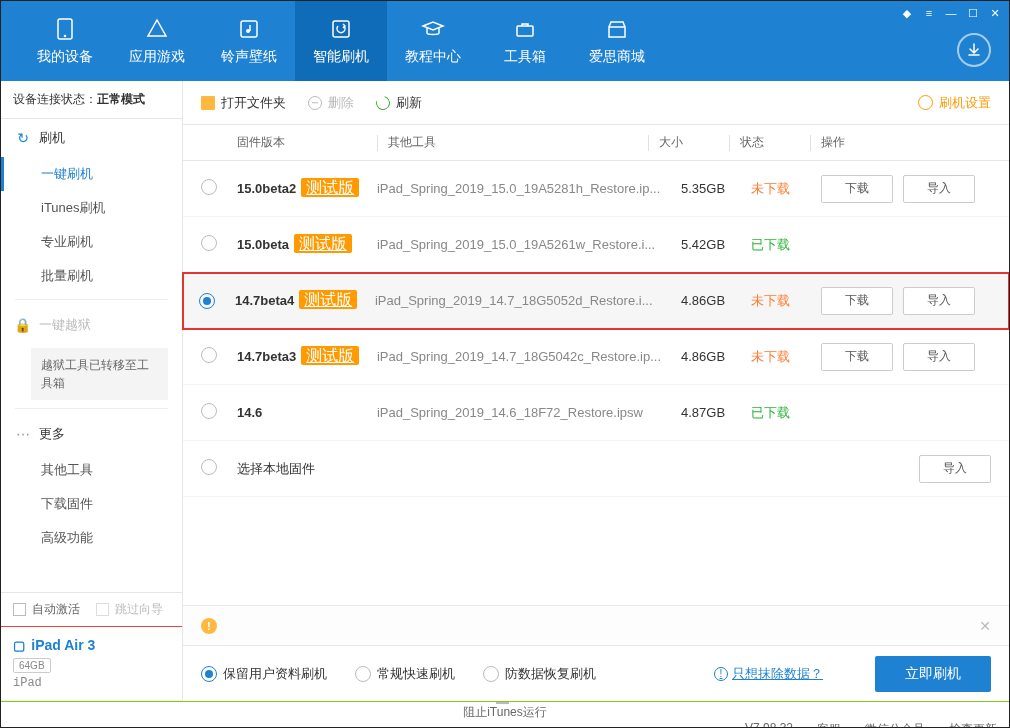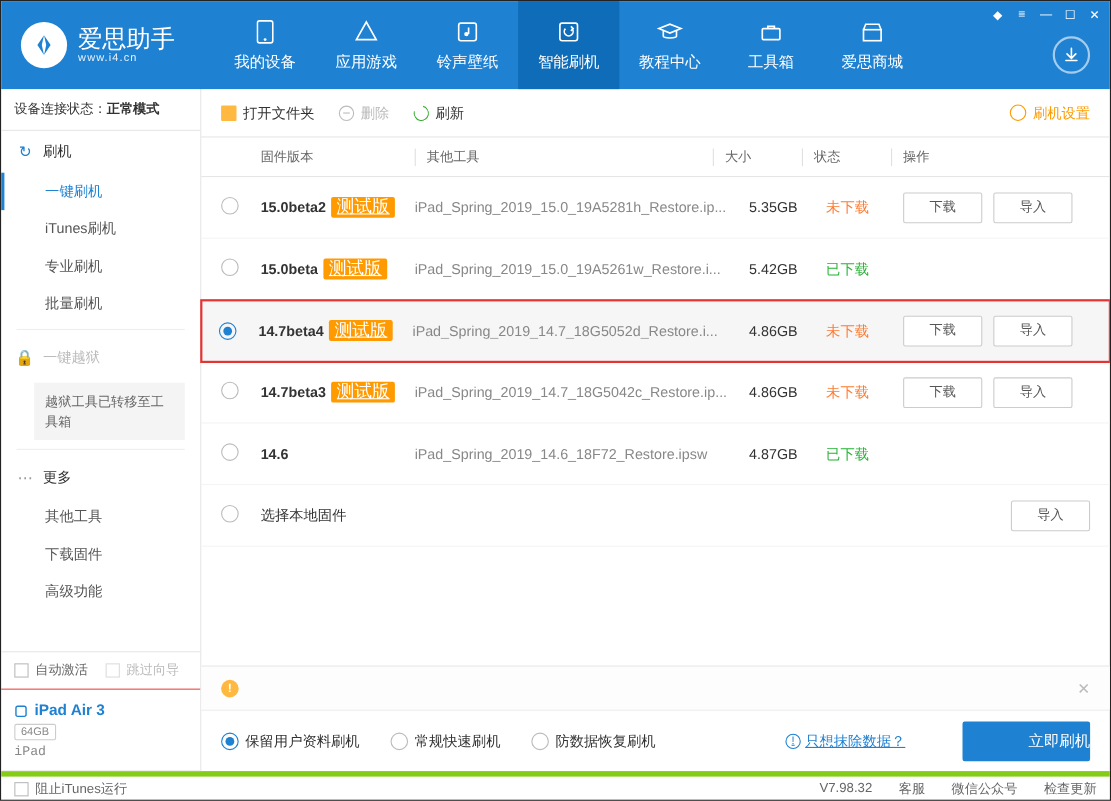--- a/index.html
+++ b/index.html
@@ -81,44 +81,33 @@
 .btn-sm + .btn-sm { margin-left: 10px; }
 
 .alert { margin: auto 0 0 0; height: 40px; border-top: 1px solid #e8e8e8; background: #fdfdfd; display: flex; align-items: center; padding: 0 18px; color: #888; font-size: 12px; gap: 10px; position: relative; }
 .alert .warn { width: 16px; height: 16px; background: #ffb940; border-radius: 50%; color: #fff; display: flex; align-items: center; justify-content: center; font-size: 11px; font-weight: bold; }
 .alert-close { margin-left: auto; color: #bbb; cursor: pointer; font-size: 14px; }
 
 .action-bar { height: 56px; border-top: 1px solid #e8e8e8; display: flex; align-items: center; padding: 0 18px; gap: 28px; font-size: 13px; }
 .action-bar .radio-lbl { display: flex; align-items: center; gap: 6px; cursor: pointer; }
 .link { color: #1e81d2; text-decoration: underline; margin-left: auto; display: flex; align-items: center; gap: 4px; cursor: pointer; }
 .info-ico { width: 14px; height: 14px; border: 1.5px solid #1e81d2; border-radius: 50%; color: #1e81d2; display: flex; align-items: center; justify-content: center; font-size: 10px; }
-.primary-btn { width: 116px; height: 36px; background: #1e81d2; color: #fff; border: none; font-size: 14px; cursor: pointer; border-radius: 2px; margin-left: 24px; text-align: right; }
-
-
-.footer { height: 27px; border-top: 5px solid #84cc16; display: flex; align-items: center; padding: 0 12px; font-size: 12px; color: #666; }
+.primary-btn { width: 116px; height: 36px; background: #1e81d2; color: #fff; border: none; font-size: 14px; cursor: pointer; border-radius: 2px; margin-left: 24px; }
+
+
+.footer { height: 27px; border-top: 1px solid #84cc16; display: flex; align-items: center; padding: 0 12px; font-size: 12px; color: #666; flex-direction: column; }
 .footer .right { margin-left: auto; display: flex; gap: 24px; }
 .footer .right span { cursor: pointer; }
 
 svg { display: block; }
 </style>
 </head>
 <body>
 
 <div class="titlebar">
-  <div class="logo-area">
-    <div class="logo-icon">
-      <svg width="24" height="24" viewBox="0 0 24 24">
-          <path d="M12 3 L18 12 L12 21 L14 12 Z M12 3 L6 12 L12 21 L10 12 Z" fill="#1e81d2"></path>
-        </svg>
-    </div>
-    <div>
-      <div class="logo-text">爱思助手</div>
-      <div class="logo-sub">www.i4.cn</div>
-    </div>
-  </div>
   <div class="main-nav">
     <div class="nav-item">
       <span class="nav-icon">
           <svg width="16" height="22" viewBox="0 0 16 22">
             <rect x="1" y="1" width="14" height="20" rx="2" fill="none" stroke="#fff" stroke-width="1.5"></rect>
             <circle cx="8" cy="18" r="1.3" fill="#fff"></circle>
           </svg>
         </span>
       <span>我的设备</span>
     </div>

